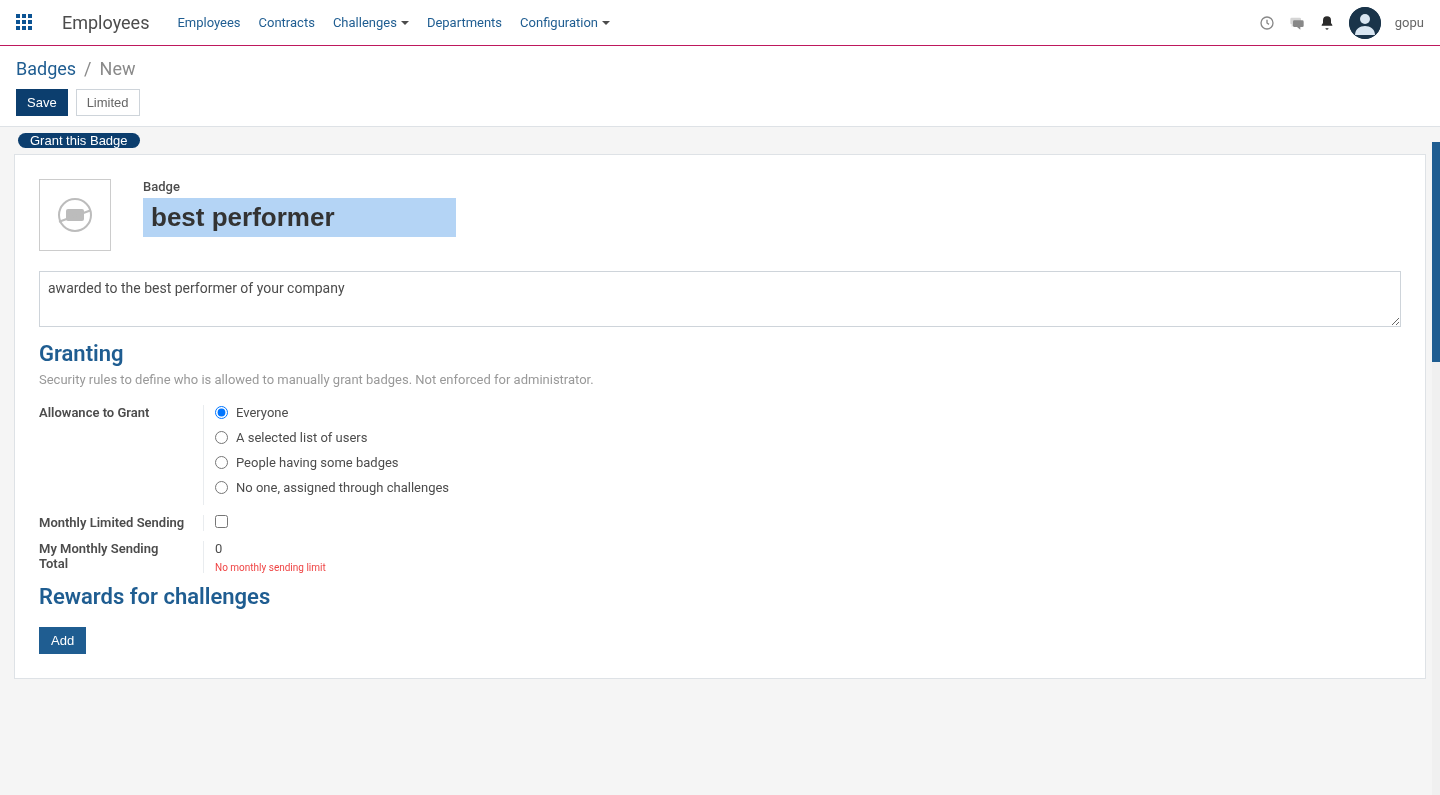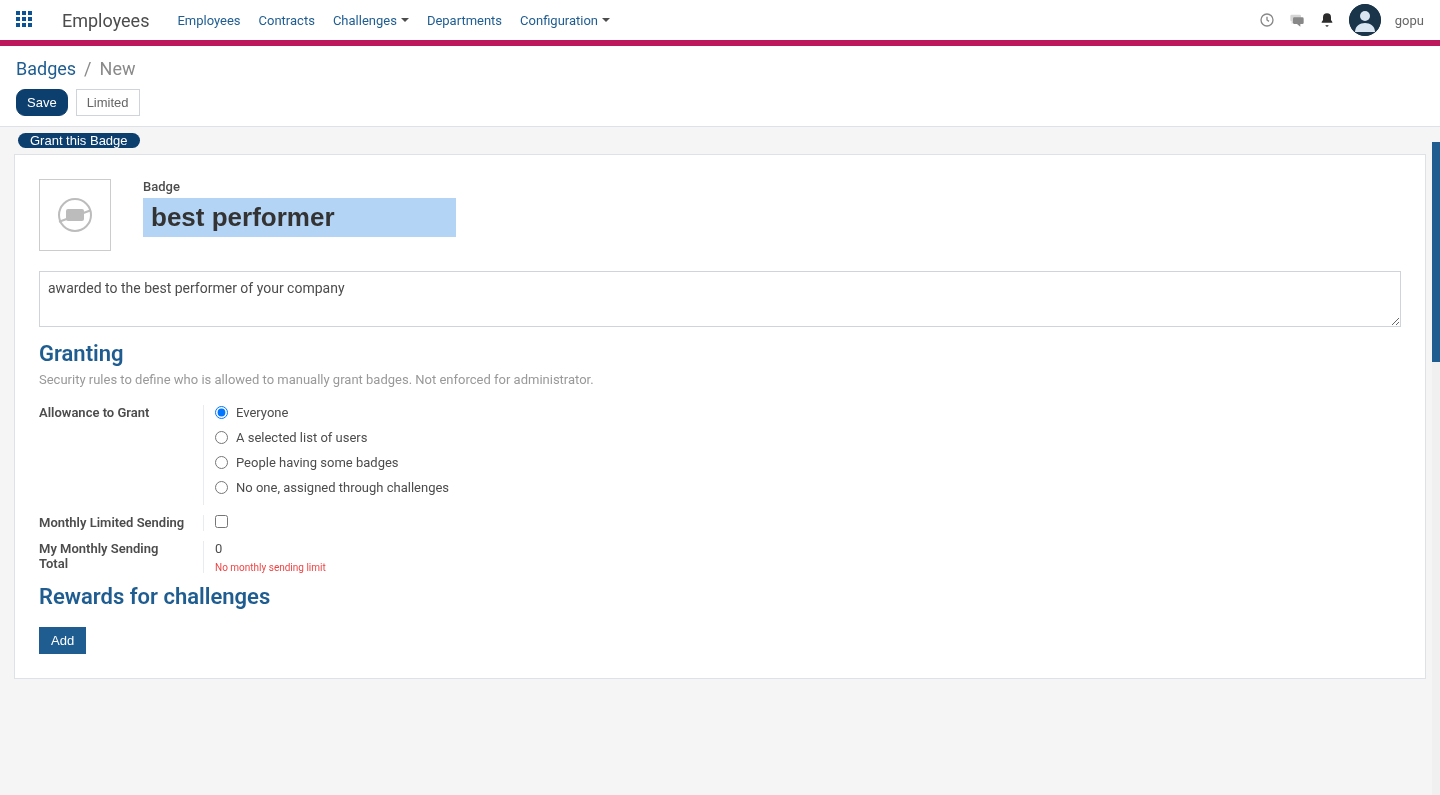--- a/index.html
+++ b/index.html
@@ -1,35 +1,35 @@
 <!DOCTYPE html>
 <html><head>
 <meta charset="utf-8">
 <style>
 * { box-sizing: border-box; margin: 0; padding: 0; }
 body { font-family: -apple-system, BlinkMacSystemFont, "Segoe UI", Roboto, Helvetica, Arial, sans-serif; font-size: 13px; color: #4c4c4c; background: #f5f5f5; }
-.top-nav { display: flex; align-items: center; background: #fff; border-bottom: 6px solid #be185d; height: 46px; padding: 0 16px; }
+.top-nav { display: flex; align-items: center; background: #fff; border-bottom: 1px solid #be185d; height: 46px; padding: 0 16px; }
 .apps-icon { width: 18px; height: 18px; display: grid; grid-template-columns: repeat(3,4px); grid-template-rows: repeat(3,4px); gap: 2px; cursor: pointer; margin-right: 28px; }
 .apps-icon span { background: #0b5394; width: 4px; height: 4px; }
 .app-title { font-size: 18px; color: #4c4c4c; margin-right: 28px; }
 .nav-menu { display: flex; gap: 18px; align-items: center; }
 .nav-item { color: #1f5d91; font-size: 13px; cursor: pointer; display: flex; align-items: center; gap: 4px; }
 .caret { width: 0; height: 0; border-left: 4px solid transparent; border-right: 4px solid transparent; border-top: 4px solid #4c4c4c; }
 .nav-right { margin-left: auto; display: flex; align-items: center; gap: 14px; color: #666; }
 .systray-icon { width: 16px; height: 16px; display: inline-flex; align-items: center; justify-content: center; cursor: pointer; }
 .avatar { width: 32px; height: 32px; border-radius: 50%; background: #1a344a; display: inline-flex; align-items: center; justify-content: center; overflow: hidden; }
 .username { color: #666; font-size: 13px; }
 .control-panel { background: #fff; border-bottom: 1px solid #dee2e6; padding: 12px 16px 10px; }
 .breadcrumb { display: flex; align-items: flex-end; gap: 8px; font-size: 18px; margin-bottom: 10px; }
 .breadcrumb a { color: #1f5d91; text-decoration: none; cursor: pointer; }
 .breadcrumb .sep { color: #8a8a8a; }
 .breadcrumb .current { color: #8a8a8a; }
 .cp-buttons { display: flex; gap: 8px; }
 .btn { border: 1px solid transparent; padding: 5px 10px; font-size: 13px; cursor: pointer; border-radius: 0; }
-.btn-primary { background: #0c3e6e; color: #fff; border-color: #0c3e6e; border-radius: 9px; }
+.btn-primary { background: #0c3e6e; color: #fff; border-color: #0c3e6e; }
 .btn-secondary { background: #fff; color: #666; border: 1px solid #ced4da; }
 .content-wrap { padding: 0; }
 .statusbar-row { padding: 6px 0 6px 18px; }
 .grant-btn { background: #0c3e6e; color: #fff; border: none; padding: 0 12px; font-size: 13px; border-radius: 10px; cursor: pointer; }
 .sheet { background: #fff; border: 1px solid #dee2e6; margin: 0 14px 14px; padding: 24px; }
 .header-row { display: flex; gap: 32px; align-items: flex-start; margin-bottom: 20px; }
 .img-box { width: 72px; height: 72px; border: 1px solid #ccc; display: flex; align-items: center; justify-content: center; }
 .img-placeholder { width: 34px; height: 34px; border: 2px solid #bcbcbc; border-radius: 50%; display: flex; align-items: center; justify-content: center; position: relative; }
 .img-placeholder::after { content: ""; position: absolute; top: 50%; left: -2px; right: -2px; border-top: 2px solid #bcbcbc; transform: rotate(-20deg); }
 .cam-body { width: 18px; height: 12px; background: #bcbcbc; border-radius: 2px; position: relative; }

